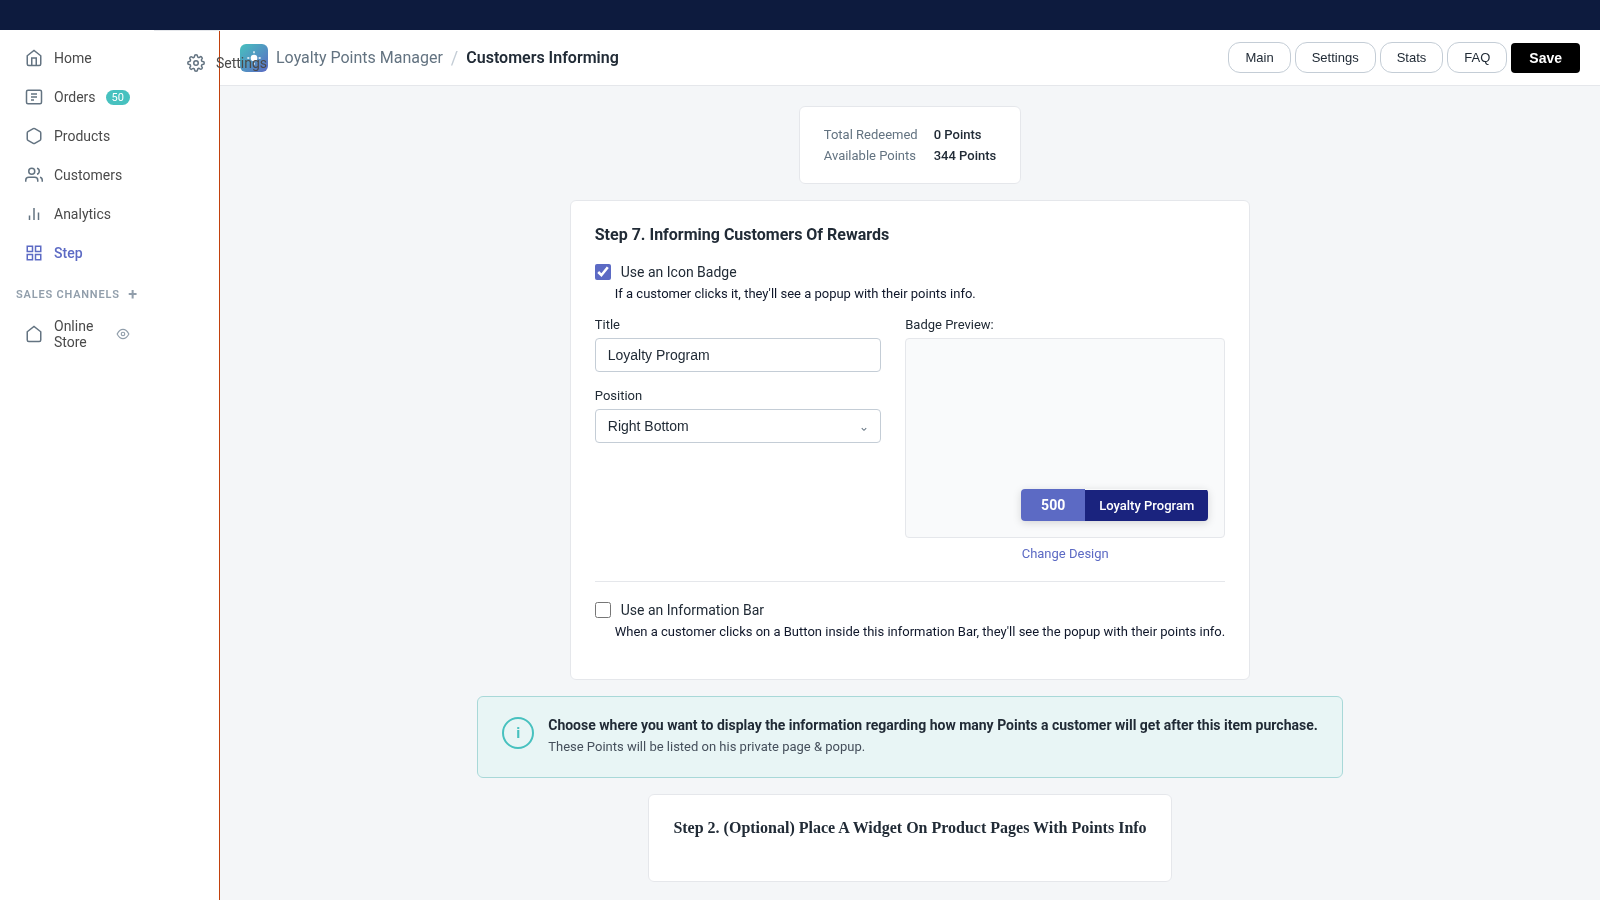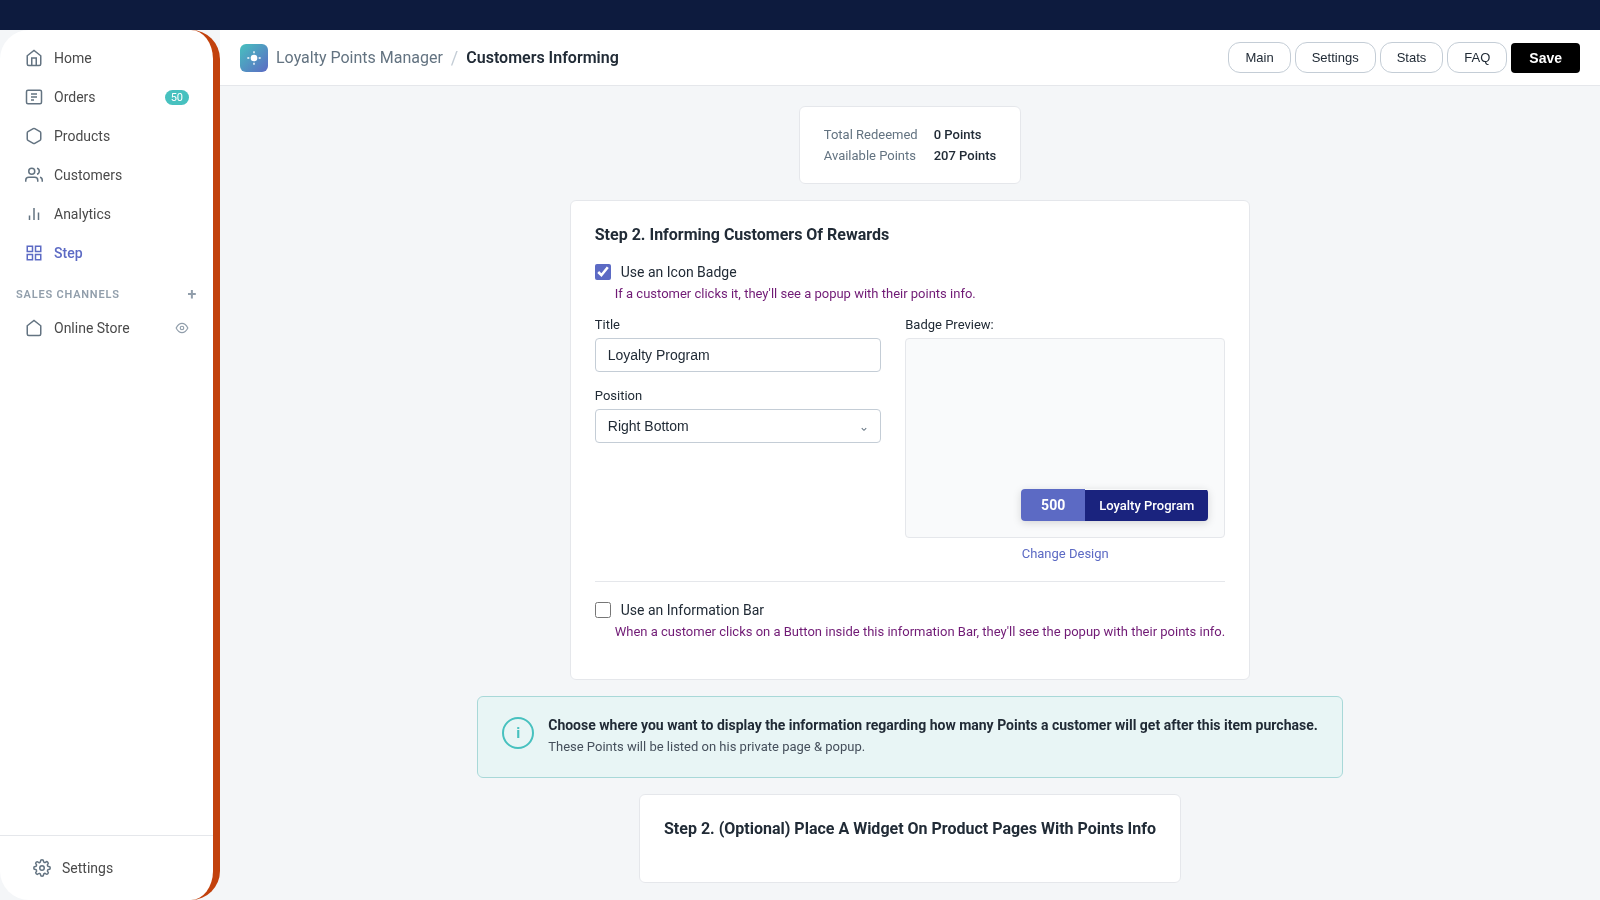--- a/index.html
+++ b/index.html
@@ -14,25 +14,24 @@
 
     .layout {
       display: flex;
       height: calc(900px - 30px);
     }
 
     
     .sidebar {
       width: 220px;
       background: #fff;
-      border-right: 7px solid #c2410c;
-      display: flex;
-      flex-direction: column;
+      border-right: 1px solid #c2410c;
+      display: flex;
+      flex-direction: row;
       flex-shrink: 0;
-      border-radius: 29px;
     }
 
     .sidebar-nav {
       flex: 1;
       padding: 8px 0;
     }
 
     .nav-item {
       display: flex;
       align-items: center;
@@ -231,21 +230,21 @@
       cursor: pointer;
     }
 
     .checkbox-label {
       font-size: 14px;
       color: #212b36;
     }
 
     .checkbox-hint {
       font-size: 13px;
-      color: #701a75;
+      color: #0f172a;
       margin-left: 20px;
       margin-bottom: 16px;
     }
 
     .two-col {
       display: grid;
       grid-template-columns: 1fr 320px;
       gap: 24px;
     }
 
@@ -400,20 +399,21 @@
       color: #454f5b;
       line-height: 1.5;
     }
 
     
     .step2-card {
       background: #fff;
       border: 1px solid #e5e7eb;
       border-radius: 6px;
       padding: 24px;
+      font-family: Liberation Serif, serif;
     }
 
     
     .content-area::-webkit-scrollbar { width: 6px; }
     .content-area::-webkit-scrollbar-track { background: transparent; }
     .content-area::-webkit-scrollbar-thumb { background: #c4cdd6; border-radius: 3px; }
 
     
     svg { display: block; }
   </style>
@@ -550,26 +550,26 @@
       </div>
     </header>
 
     <div class="content-area">
 
       <div class="points-summary">
         <div class="points-summary-inner">
           <span class="points-label">Total Redeemed</span>
           <span class="points-value">0 Points</span>
           <span class="points-label">Available Points</span>
-          <span class="points-value">207 Points</span>
+          <span class="points-value">344 Points</span>
         </div>
       </div>
 
       <div class="step-card">
-        <div class="step-title">Step 2. Informing Customers Of Rewards</div>
+        <div class="step-title">Step 7. Informing Customers Of Rewards</div>
 
         <div class="checkbox-row">
           <input type="checkbox" id="icon-badge-cb" checked="" style="">
           <label for="icon-badge-cb" class="checkbox-label">Use an Icon Badge</label>
         </div>
         <div class="checkbox-hint">If a customer clicks it, they'll see a popup with their points info.</div>
 
         <div class="two-col">
           <div>
             <div class="form-group">

